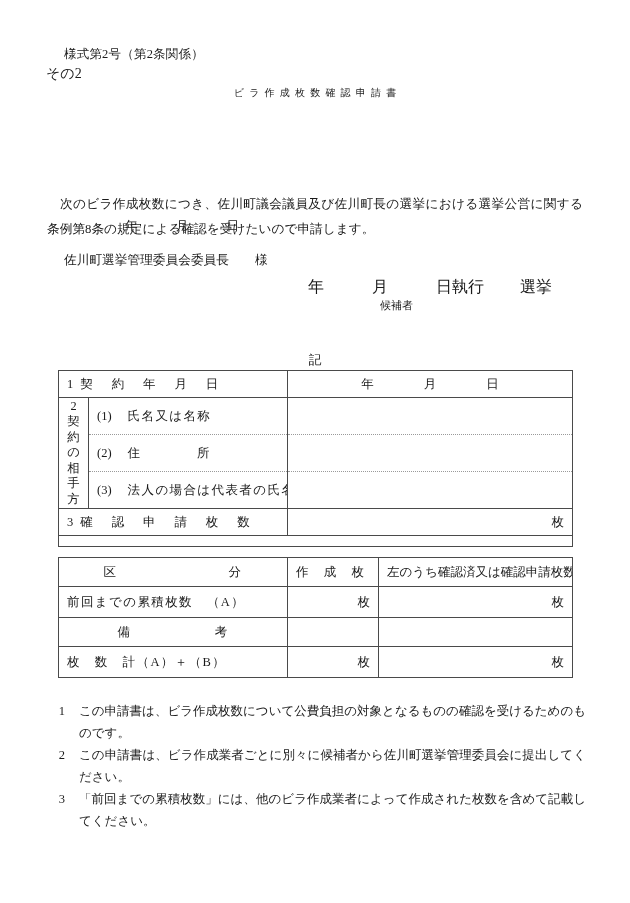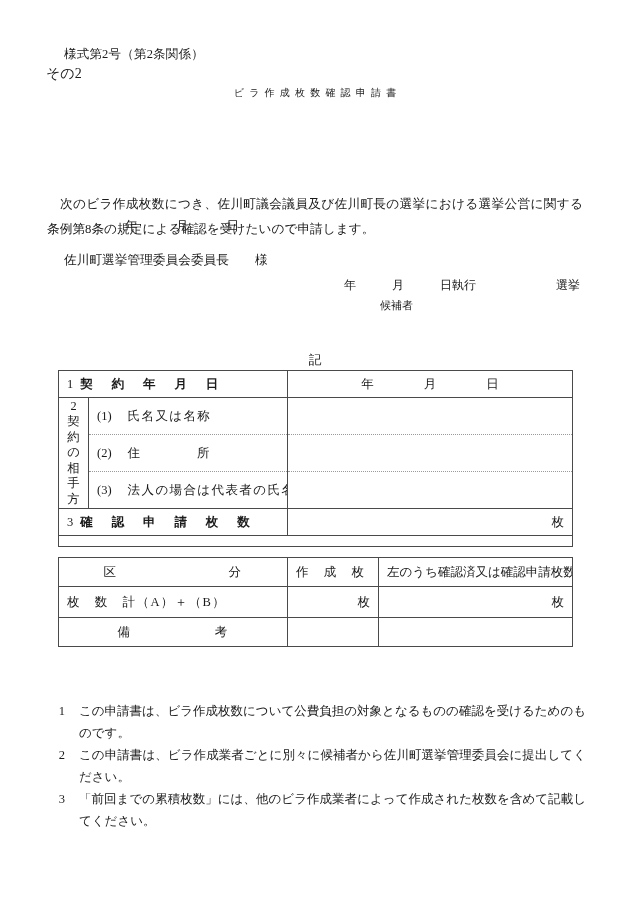--- a/index.html
+++ b/index.html
@@ -82,23 +82,22 @@
     font-size: 12.7px;
     white-space: nowrap;
   }
   .addressee .sama { margin-left: 26px; }
 
   .election-line {
     position: absolute;
     left: 308px;
     top: 277px;
     width: 250px;
-    font-size: 12px;
-    white-space: nowrap;
-    margin-left: 36px;
+    font-size: 16px;
+    white-space: nowrap;
   }
   .election-line .sel {
     position: absolute;
     left: 212px;
     top: 0;
   }
   .candidate-line {
     position: absolute;
     left: 380px;
     top: 298px;
@@ -137,21 +136,21 @@
   .tbl td.dot-bottom { border-bottom: 1px dotted #9a9a9a; margin-left: 13px; }
   .tbl td.no-bottom  { border-bottom: none; }
 
   .cellpad {
     padding: 0 8px;
     white-space: nowrap;
     overflow: hidden;
   }
   .cellpad.right { text-align: right; }
   .cellpad.center { text-align: center; }
-  .sp-med  { letter-spacing: 3.2px; font-weight: bold; }
+  .sp-med  { letter-spacing: 3.2px; }
   .sp-sm   { letter-spacing: 1.4px; }
 
   .num { margin-right: 7px; }
 
   
   .vlabel {
     width: 30px;
     text-align: center;
     padding: 5px 0;
     line-height: 15.5px;
@@ -315,47 +314,62 @@
           <div class="cellpad center sp-sm">区　　　　　　　　分</div>
         </td>
         <td>
           <div class="cellpad center sp-sm">作　成　枚　数</div>
         </td>
         <td>
           <div class="cellpad center">左のうち確認済又は確認申請枚数</div>
         </td>
       </tr>
 
-
+      <tr>
+        <td style="height:30px">
+          <div class="cellpad sp-sm">前回までの累積枚数　（A）</div>
+        </td>
+        <td>
+          <div class="cellpad right">
+            <span></span><span>枚</span>
+          </div>
+        </td>
+        <td>
+          <div class="cellpad right">
+            <span></span><span>枚</span>
+          </div>
+        </td>
+      </tr>
+
+
+      <tr>
+        <td style="height:28px">
+          <div class="cellpad center sp-sm">備　　　　　　考</div>
+        </td>
+        <td>
+          <div class="cellpad"></div>
+        </td>
+        <td>
+          <div class="cellpad"></div>
+        </td>
+      </tr>
 
       <tr>
         <td style="height:30px">
           <div class="cellpad sp-sm">枚　数　計（A）＋（B）</div>
         </td>
         <td>
           <div class="cellpad right">
             <span></span><span>枚</span>
           </div>
         </td>
         <td>
           <div class="cellpad right">
             <span></span><span>枚</span>
           </div>
-        </td>
-      </tr>
-
-      <tr>
-        <td style="height:28px">
-          <div class="cellpad center sp-sm">備　　　　　　考</div>
-        </td>
-        <td>
-          <div class="cellpad"></div>
-        </td>
-        <td>
-          <div class="cellpad"></div>
         </td>
       </tr>
     </tbody>
   </table>
 
   <div class="notes">
 
     <div class="note">
       <div class="note-num">1</div>
       <div class="note-body">この申請書は、ビラ作成枚数について公費負担の対象となるものの確認を受けるためのものです。</div>

